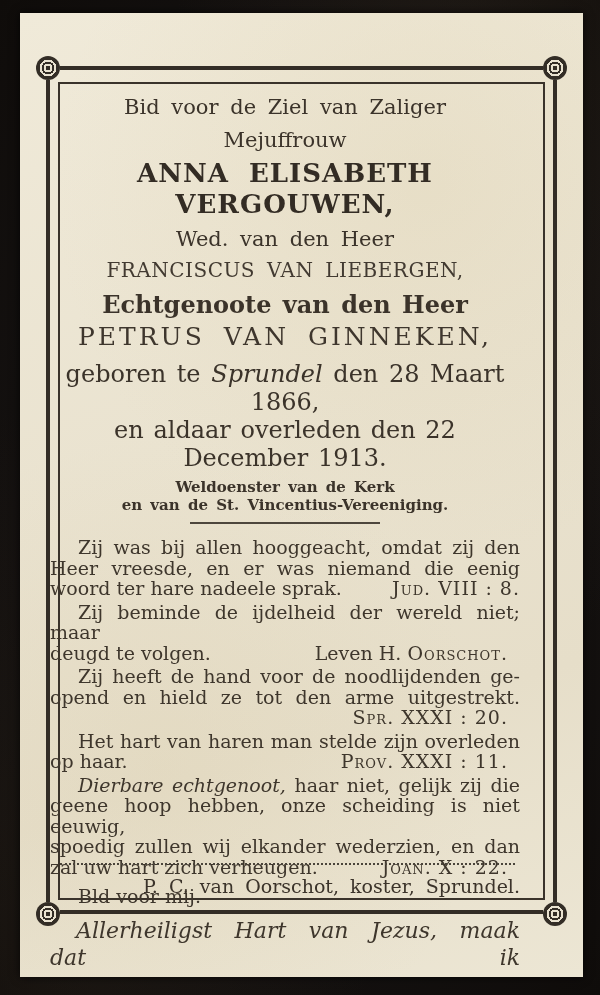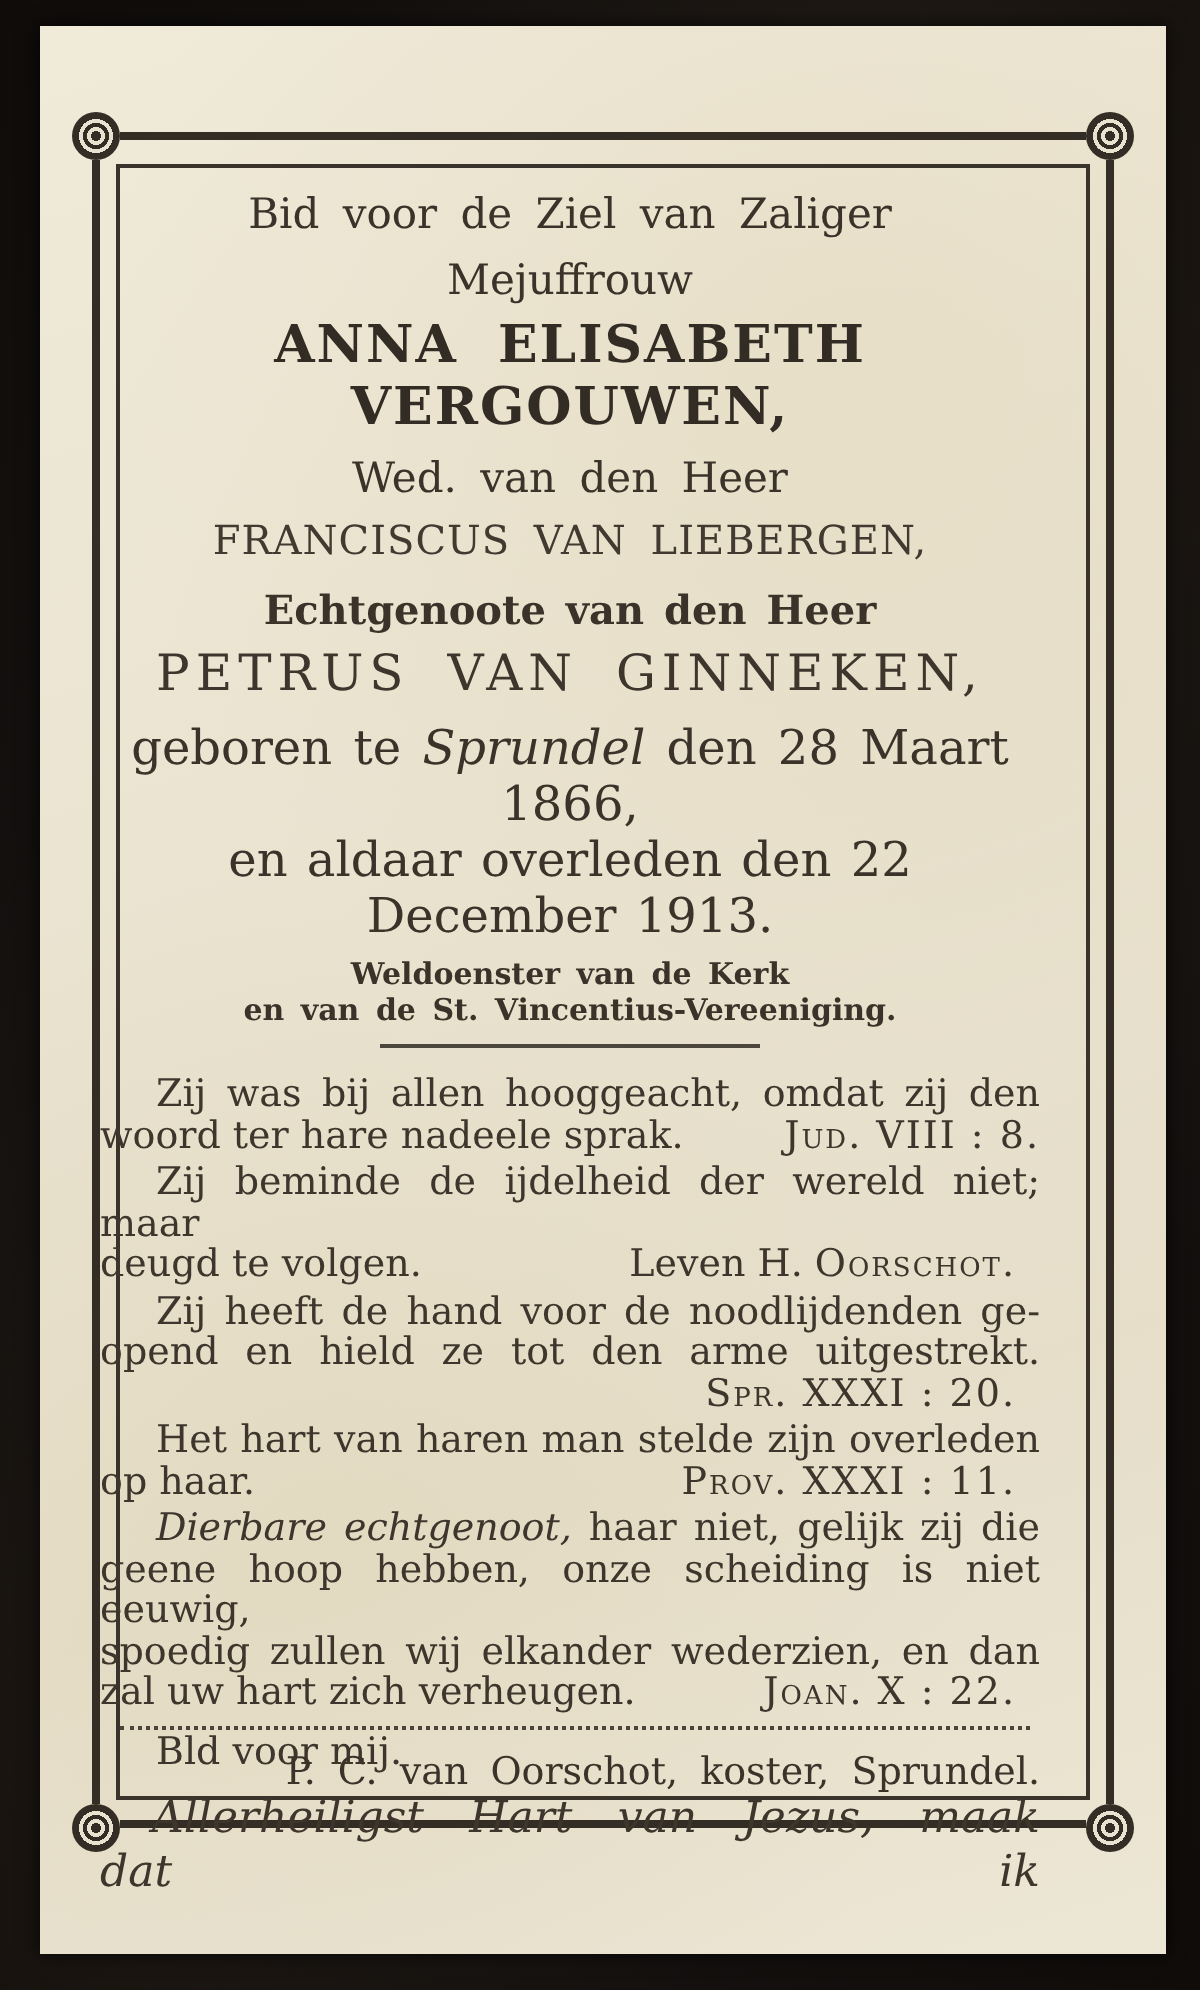--- a/index.html
+++ b/index.html
@@ -51,21 +51,21 @@
   }
   
   .h-small{font-size:21px;line-height:24px;text-align:center;word-spacing:5px;}
   .h-inv{margin-top:13px;}
   .h-mej{margin-top:9px;word-spacing:1px;}
   .name-main{margin-top:6px;text-align:center;font-size:26px;line-height:31px;
     font-weight:bold;letter-spacing:1px;word-spacing:10px;color:#332c24;}
   .h-wed{margin-top:7px;}
   .name-2{margin-top:3px;text-align:center;font-size:20px;line-height:33px;
     letter-spacing:.5px;word-spacing:5px;color:#423a31;}
-  .h-echt{margin-top:6px;font-size:20px;line-height:24px;text-align:center;
+  .h-echt{margin-top:6px;font-size:24px;line-height:24px;text-align:center;
     font-weight:bold;word-spacing:3px;}
   .name-3{margin-top:5px;text-align:center;font-size:25px;line-height:30px;
     letter-spacing:3px;word-spacing:8px;color:#3e362d;}
   .born{margin-top:8px;text-align:center;font-size:24px;line-height:28px;word-spacing:3px;}
   .died{text-align:center;font-size:24px;line-height:28px;word-spacing:2px;}
   .it{font-style:italic;}
   .bene{font-size:15px;line-height:18px;font-weight:bold;text-align:center;word-spacing:3px;}
   .bene-1{margin-top:6px;}
   .divider{width:190px;height:2px;background:#4d463c;margin:8px auto 0;}
   
@@ -119,20 +119,21 @@
       <div class="born"><span>geboren te </span><span class="it">Sprundel</span><span> den 28 Maart 1866,</span></div>
       <div class="died">en aldaar overleden den 22 December 1913.</div>
 
       <div class="bene bene-1">Weldoenster van de Kerk</div>
       <div class="bene">en van de St. Vincentius-Vereeniging.</div>
 
       <div class="divider"></div>
 
       <div class="bodytext" id="body-lines">
           <div class="line ind"><span>Zij was bij allen hooggeacht, omdat zij den</span></div>
+          <div class="line "><span>Heer vreesde, en er was niemand die eenig</span></div>
           <div class="line split">
             <span class="lg"><span>woord ter hare nadeele sprak.</span></span>
             <span class="rg"><span class="sc">Jud. VIII : 8.</span></span>
           </div>
           <div class="line ind pnew"><span>Zij beminde de ijdelheid der wereld niet; maar</span></div>
           <div class="line split">
             <span class="lg"><span>deugd te volgen.</span></span>
             <span class="rg off"><span>Leven H. </span><span class="sc">Oorschot.</span></span>
           </div>
           <div class="line ind pnew"><span>Zij heeft de hand voor de noodlijdenden ge-</span></div>

